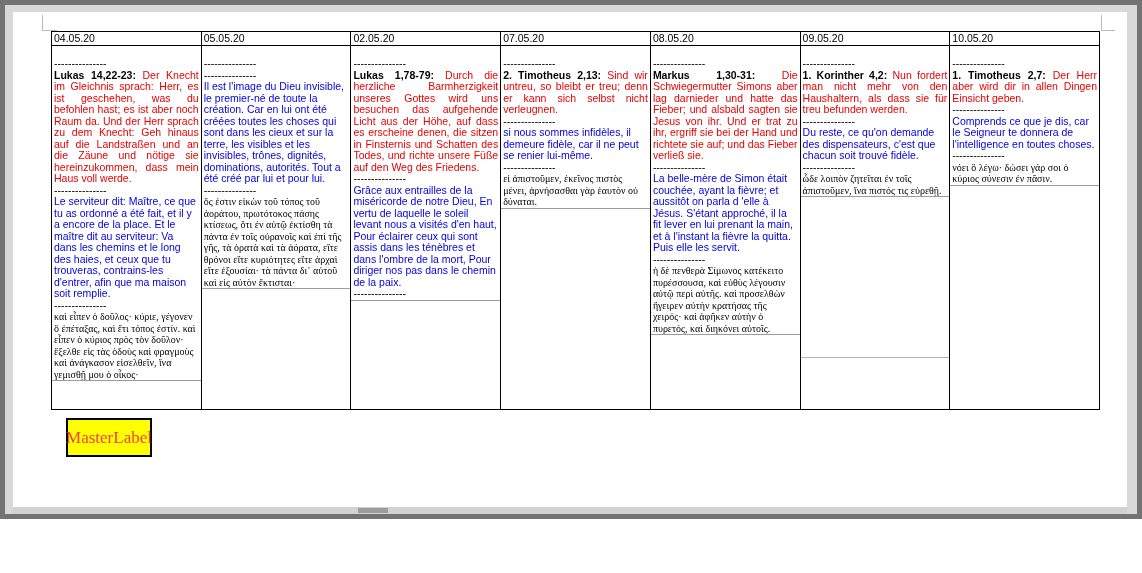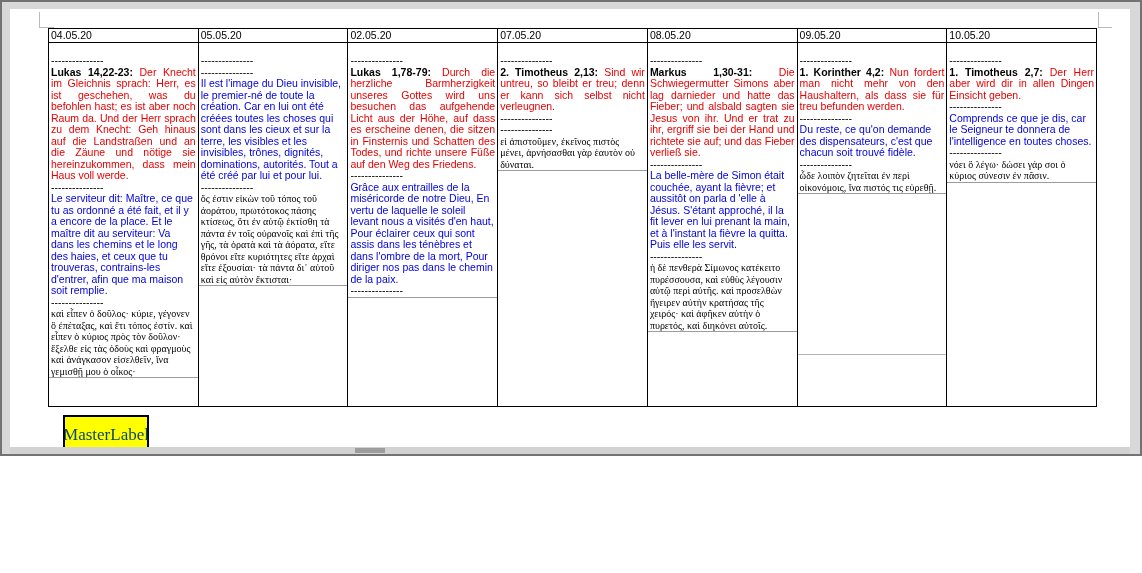--- a/index.html
+++ b/index.html
@@ -1,18 +1,18 @@
 <!DOCTYPE html>
 <html><head>
 <meta charset="utf-8">
 <style>
   html,body { margin:0; padding:0; }
   #app {
-    position:relative; width:1142px; height:456px; box-sizing:border-box;
-    background:#d8d8d8; border:2px solid #737373; overflow:hidden;
+    position:relative; width:1142px; height:519px; box-sizing:border-box;
+    background:#d8d8d8; border:5px solid #737373; overflow:hidden;
     font-family:"Liberation Sans","DejaVu Sans",sans-serif;
   }
   .page { position:absolute; left:8px; top:7px; right:10px; bottom:6px; background:#ffffff; }
   
   .mark { position:absolute; background:#b9b9b9; }
   .mark-tl-v { left:37px; top:10px; width:1px; height:16px; }
   .mark-tl-h { left:37px; top:25px; width:15px; height:1px; }
   .mark-tr-v { left:1096px; top:10px; width:1px; height:16px; }
   .mark-tr-h { left:1096px; top:25px; width:14px; height:1px; }
   
@@ -33,21 +33,21 @@
   .de-para { text-align:justify; color:#e80000; }
   .ref { font-weight:bold; color:#000; }
   .fr { color:#0000dd; }
   .gr { color:#000; font-family:Liberation Serif, serif; font-size:10px !important; line-height:11.5px; }
   
   .col6-line { position:absolute; left:0; right:0; top:325px; height:1px; background:#b4b4b4; }
   
   .master-label {
     position:absolute; left:61px; top:413px; width:86px; height:39px; box-sizing:border-box;
     background:#ffff00; border:2px solid #000; display:flex; align-items:center; justify-content:center;
-    font-family:"Liberation Serif","DejaVu Serif",serif; font-size:17px; color:#0c4a6e;
+    font-family:"Liberation Serif","DejaVu Serif",serif; font-size:17px; color:#ef4444;
   }
   
   .hscroll-track { position:absolute; left:8px; right:10px; bottom:0; height:7px; background:#d2d2d2; }
   .hscroll-thumb { position:absolute; left:345px; top:1px; width:30px; height:5px; background:#9c9c9c; }
 </style>
 </head>
 <body>
 
 <div id="app">
   <div class="page"></div>
@@ -99,20 +99,21 @@
       </div>
     </div>
 
     <div class="col">
       <div class="col-header">07.05.20</div>
       <div class="col-body">
         <div class="verse-block">
           <div class="sep">---------------</div>
           <p class="de-para"><span class="ref">2. Timotheus 2,13:</span> <span>Sind wir untreu, so bleibt er treu; denn er kann sich selbst nicht verleugnen.</span></p>
           <div class="sep">---------------</div>
+          <p class="fr">si nous sommes infidèles, il demeure fidèle, car il ne peut se renier lui-même.</p>
           <div class="sep">---------------</div>
           <p class="gr">εἰ ἀπιστοῦμεν, ἐκεῖνος πιστὸς μένει, ἀρνήσασθαι γὰρ ἑαυτὸν οὐ δύναται.</p>
         </div>
       </div>
     </div>
 
     <div class="col">
       <div class="col-header">08.05.20</div>
       <div class="col-body">
         <div class="verse-block">
@@ -128,21 +129,21 @@
 
     <div class="col">
       <div class="col-header">09.05.20</div>
       <div class="col-body">
         <div class="verse-block">
           <div class="sep">---------------</div>
           <p class="de-para"><span class="ref">1. Korinther 4,2:</span> <span>Nun fordert man nicht mehr von den Haushaltern, als dass sie für treu befunden werden.</span></p>
           <div class="sep">---------------</div>
           <p class="fr">Du reste, ce qu'on demande des dispensateurs, c'est que chacun soit trouvé fidèle.</p>
           <div class="sep">---------------</div>
-          <p class="gr">ὧδε λοιπὸν ζητεῖται ἐν περὶ οἰκονόμοις, ἵνα πιστός τις εὑρεθῇ.</p>
+          <p class="gr">ὧδε λοιπὸν ζητεῖται ἐν τοῖς ἀπιστοῦμεν, ἵνα πιστός τις εὑρεθῇ.</p>
         </div>
       </div>
       <div class="col6-line"></div>
     </div>
 
     <div class="col">
       <div class="col-header">10.05.20</div>
       <div class="col-body">
         <div class="verse-block">
           <div class="sep">---------------</div>

